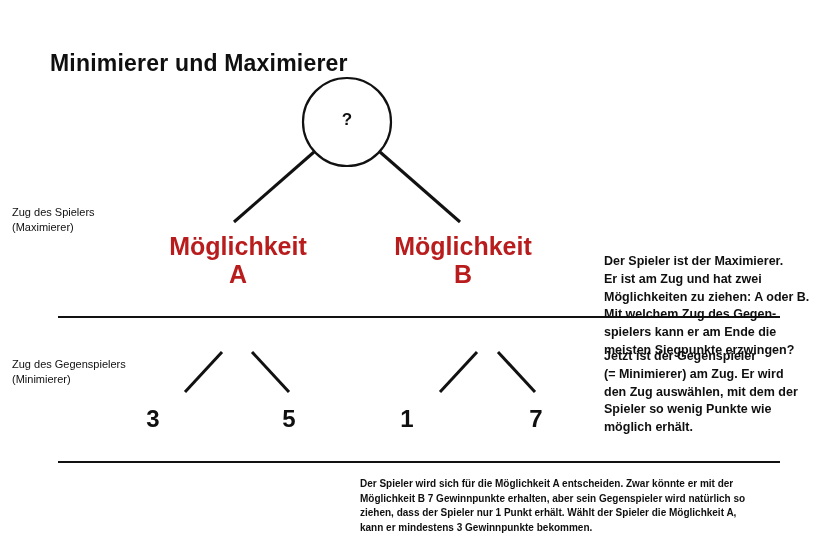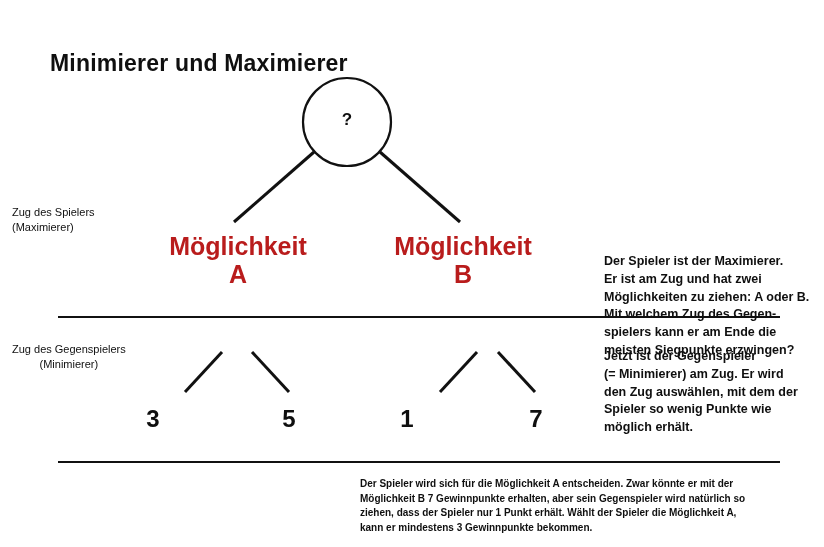--- a/index.html
+++ b/index.html
@@ -70,21 +70,21 @@
   .leaf-3 { left: 516px; }
   .row-label {
     position: absolute;
     left: 12px;
     font-size: 11px;
     font-weight: normal;
     line-height: 1.35;
     color: #0f0f0f;
   }
   .row-label-1 { top: 205px; }
-  .row-label-2 { top: 342px; text-align: center; }
+  .row-label-2 { top: 357px; }
   .note {
     position: absolute;
     font-size: 12.5px;
     font-weight: bold;
     line-height: 1.42;
     color: #0f0f0f;
   }
   .note-1 { left: 604px; top: 205px; width: 216px; margin-top: 48px; }
   .note-2 { left: 604px; top: 348px; width: 216px; }
   .note-3 { left: 360px; top: 477px; width: 460px; font-size: 10px; line-height: 1.45; }

